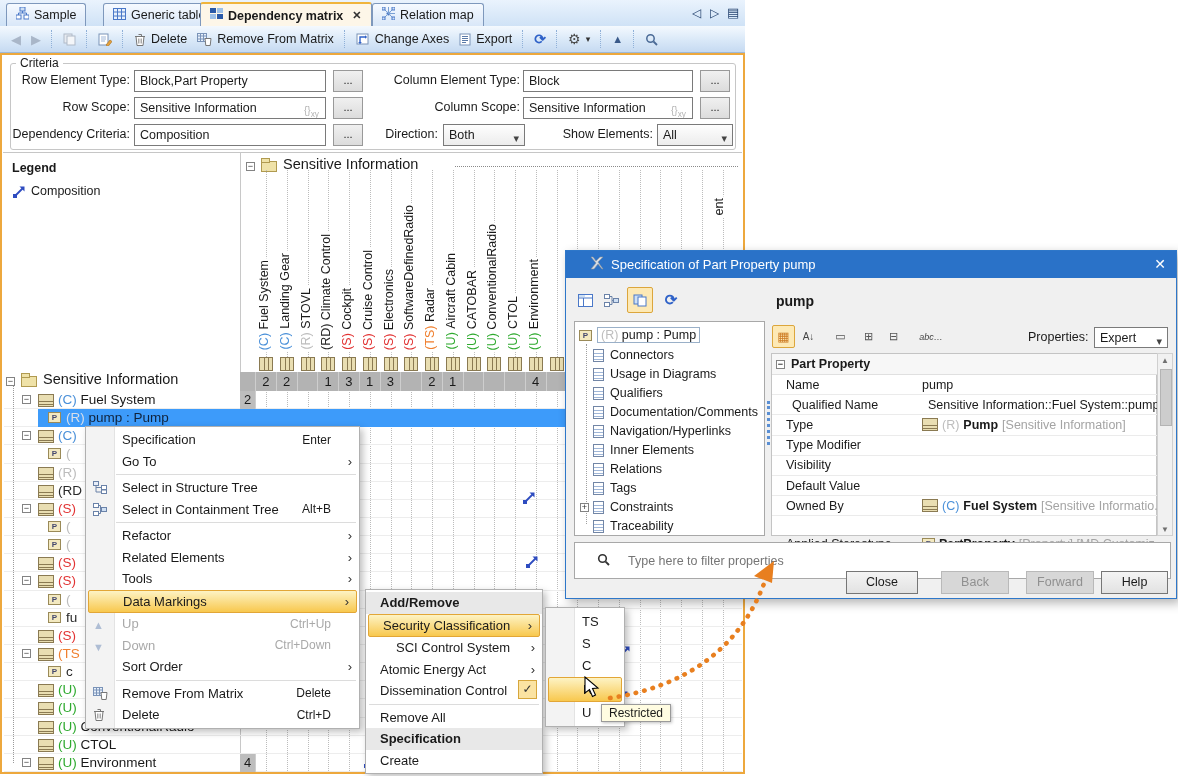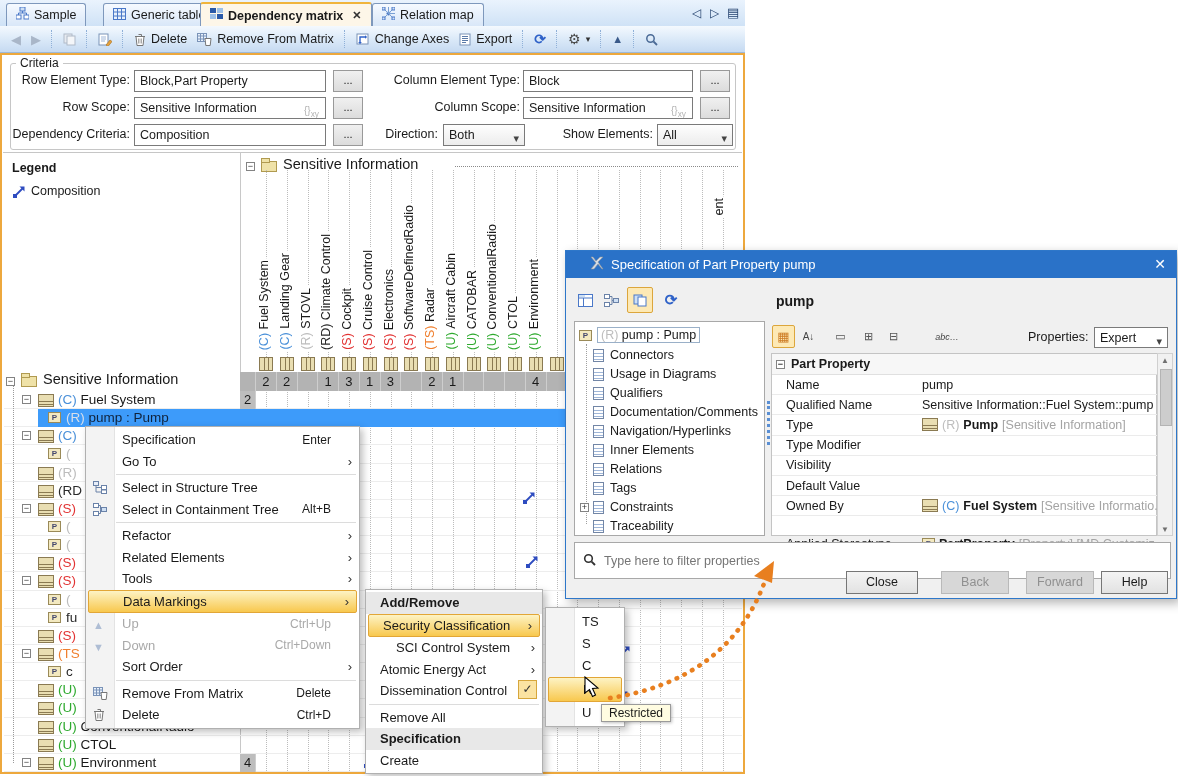--- a/index.html
+++ b/index.html
@@ -504,38 +504,38 @@
       </div>
     <div class="a dicon" style="left:263px;top:74px;width:21px;height:21px">
         <span style="font-size:11px;color:#555">▭</span>
       </div>
     <div class="a dicon" style="left:291px;top:74px;width:21px;height:21px">
         <span style="font-size:11px;color:#555">⊞</span>
       </div>
     <div class="a dicon" style="left:316px;top:74px;width:21px;height:21px">
         <span style="font-size:11px;color:#555">⊟</span>
       </div>
-    <div class="a dicon" style="left:368px;top:74px;width:24px;height:21px">
+    <div class="a dicon" style="left:352px;top:74px;width:24px;height:21px">
         <span style="font-size:9px;color:#444;font-style:italic">abc…</span>
       </div>
     <div class="a nw" style="left:462px;top:79px;font-size:12.5px">Properties:</div>
     <div class="a dd" style="left:528px;top:76px;width:74px;height:21px;background:#fff"><span>Expert</span><span class="chev">▾</span></div>
 
     <div class="a panel" style="left:205px;top:102px;width:386px;height:183px;border-color:#c4c4c4" id="dprops">
         <div class="prow" style="top: 0px; height: 21px; background: rgb(247, 247, 247); font-weight: bold; border-bottom: 1px solid rgb(224, 224, 224);">
           <span class="exp" style="margin:0 6px 0 4px">−</span>
           <span>Part Property</span>
         </div>
         <div class="prow" style="top: 21px;">
           <span class="pname">Name</span>
           <span class="pval">
             <span>pump</span>
           </span>
         </div>
-        <div class="prow" style="top: 41.2px;">
+        <div class="prow" style="top: 41.2px; padding-left: 6px;">
           <span class="pname">Qualified Name</span>
           <span class="pval">
             <span>Sensitive Information::Fuel System::pump</span>
           </span>
         </div>
         <div class="prow" style="top: 61.4px;">
           <span class="pname">Type</span>
           <span class="pval">
             <span class="blk" style="flex:none"></span>
             <span style="color:#bdbdbd">(R)</span>
@@ -572,21 +572,21 @@
             <span class="gray">[Property] [MD Customiz</span>
           </span>
         </div>
       </div>
     <div class="a" style="left:591px;top:102px;width:16px;height:183px;background:#f1f1f1;border:1px solid #d0d0d0;box-sizing:border-box">
       <div style="text-align:center;font-size:8px;color:#707070;line-height:14px">▲</div>
       <div class="a" style="left:2px;top:15px;width:10px;height:55px;background:#cdcdcd;border:1px solid #b4b4b4"></div>
       <div class="a" style="left:0;bottom:1px;width:100%;text-align:center;font-size:8px;color:#707070">▼</div>
     </div>
 
-    <div class="a panel" style="left:8px;top:291px;width:597px;height:37px;display:flex;align-items:center;gap:6px;padding-left:8px">
+    <div class="a panel" style="left:8px;top:291px;width:597px;height:37px;display:flex;align-items:center;gap:16px;padding-left:22px">
       <span><svg width="13" height="13">
             <circle cx="5.5" cy="5.5" r="3.8" fill="none" stroke="#333" stroke-width="1.6"></circle>
             <path d="M8.6 8.6L12 12" stroke="#333" stroke-width="1.9"></path>
           </svg></span>
       <input style="border: none; outline: none; flex: 1 1 0%; font-family: inherit; font-size: 12.5px; background: transparent;" placeholder="Type here to filter properties">
     </div>
 
     <div class="btn" style="left:280px;top:320px;width:72px">Close</div>
     <div class="btn bdis" style="left:375px;top:320px;width:68px">Back</div>
     <div class="btn bdis" style="left:460px;top:320px;width:68px">Forward</div>

